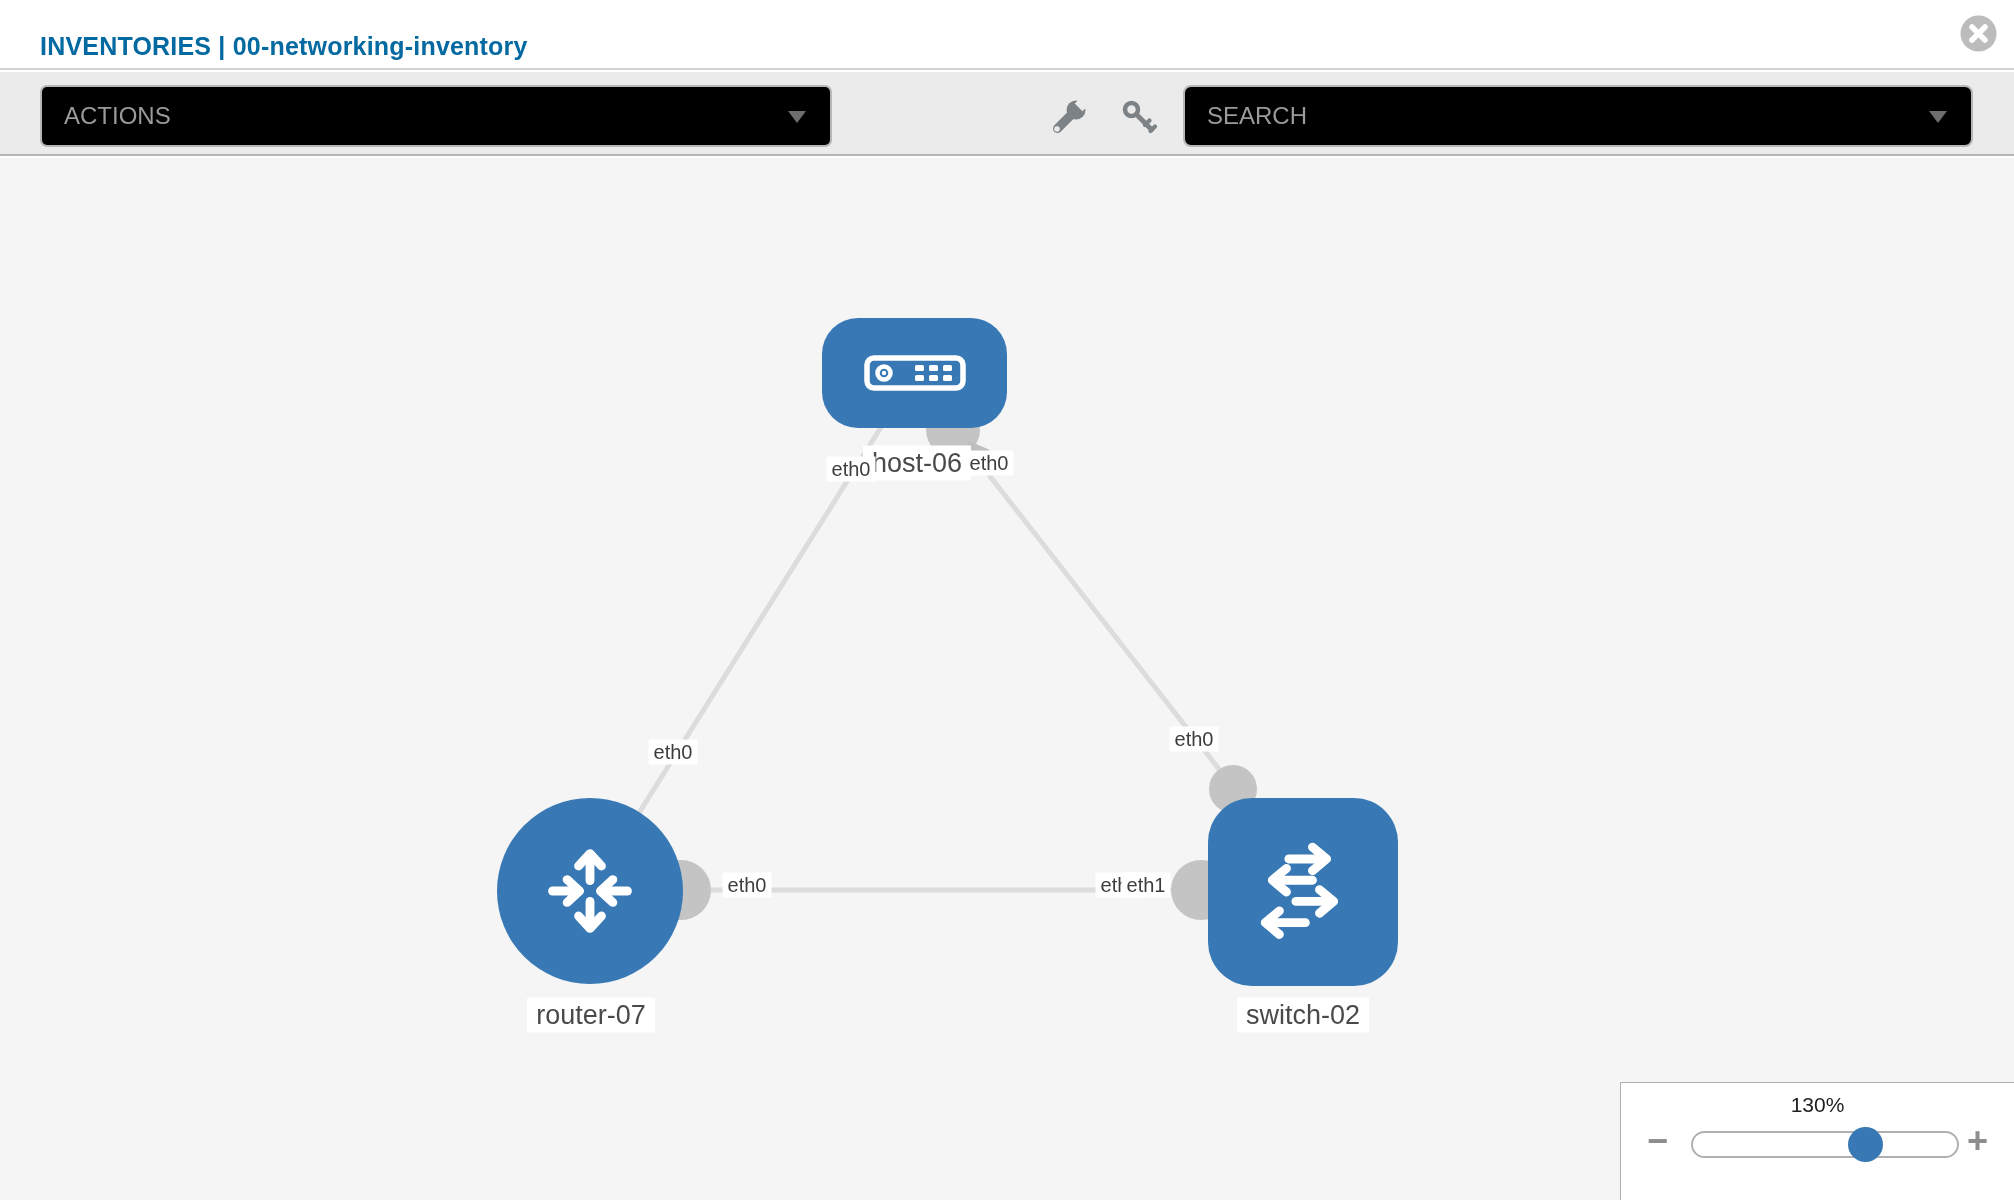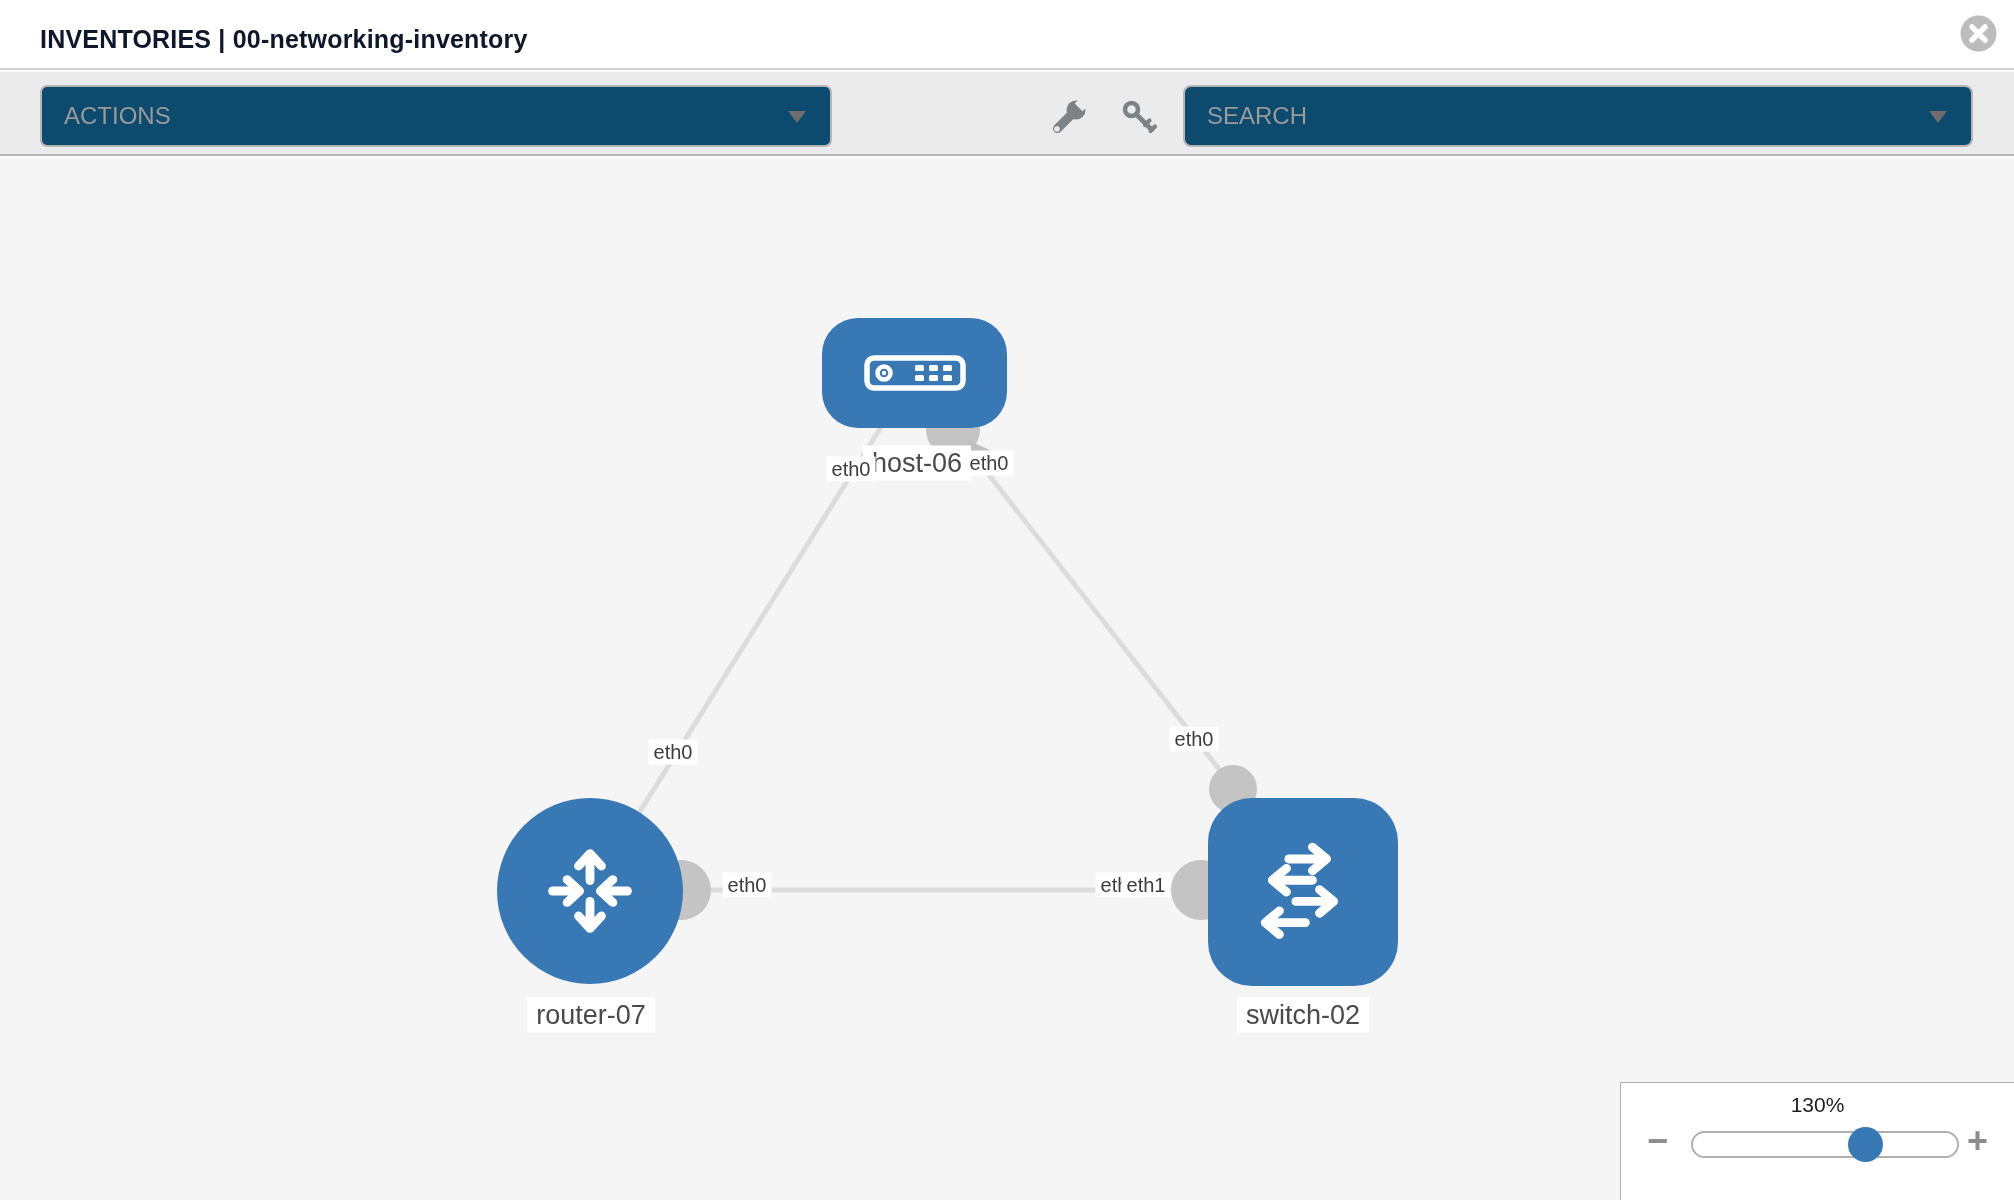--- a/index.html
+++ b/index.html
@@ -3,29 +3,29 @@
 <meta charset="utf-8">
 <style>
   * { margin:0; padding:0; box-sizing:border-box; }
   html,body { width:2014px; height:1200px; overflow:hidden; background:#fff;
               font-family:"Liberation Sans", sans-serif; }
   #app { position:relative; width:2014px; height:1200px; }
 
   
   .header { position:absolute; left:0; top:0; width:2014px; height:70px;
             background:#ffffff; border-bottom:2px solid #d2d2d2; }
-  .header-title { position:absolute; left:40px; top:5px; line-height:68px;
-                  font-size:25px; font-weight:700; color:#0f172a; letter-spacing:.2px; }
+  .header-title { position:absolute; left:40px; top:12px; line-height:68px;
+                  font-size:25px; font-weight:700; color:#0369a1; letter-spacing:.2px; }
   .close-btn { position:absolute; right:17px; top:15px; width:37px; height:37px;
                border:none; background:transparent; cursor:pointer; }
 
   
   .toolbar { position:absolute; left:0; top:72px; width:2014px; height:84px;
              background:#ebebeb; border-bottom:2px solid #b5b5b5; }
-  .dropdown { position:absolute; top:13px; height:62px; background:#0c4a6e;
+  .dropdown { position:absolute; top:13px; height:62px; background:#000000;
               border:2px solid #b7b7b7; border-radius:7px; cursor:pointer; }
   .dropdown-label { position:absolute; left:22px; top:0; line-height:58px;
                     font-size:24px; color:#9a9a9a; }
   .caret { position:absolute; right:24px; top:24px; width:0; height:0;
            border-left:9px solid transparent; border-right:9px solid transparent;
            border-top:12px solid #6e6e6e; }
   .tool-icon-btn { position:absolute; top:25px; width:40px; height:40px;
                    border:none; background:transparent; cursor:pointer; }
 
   

